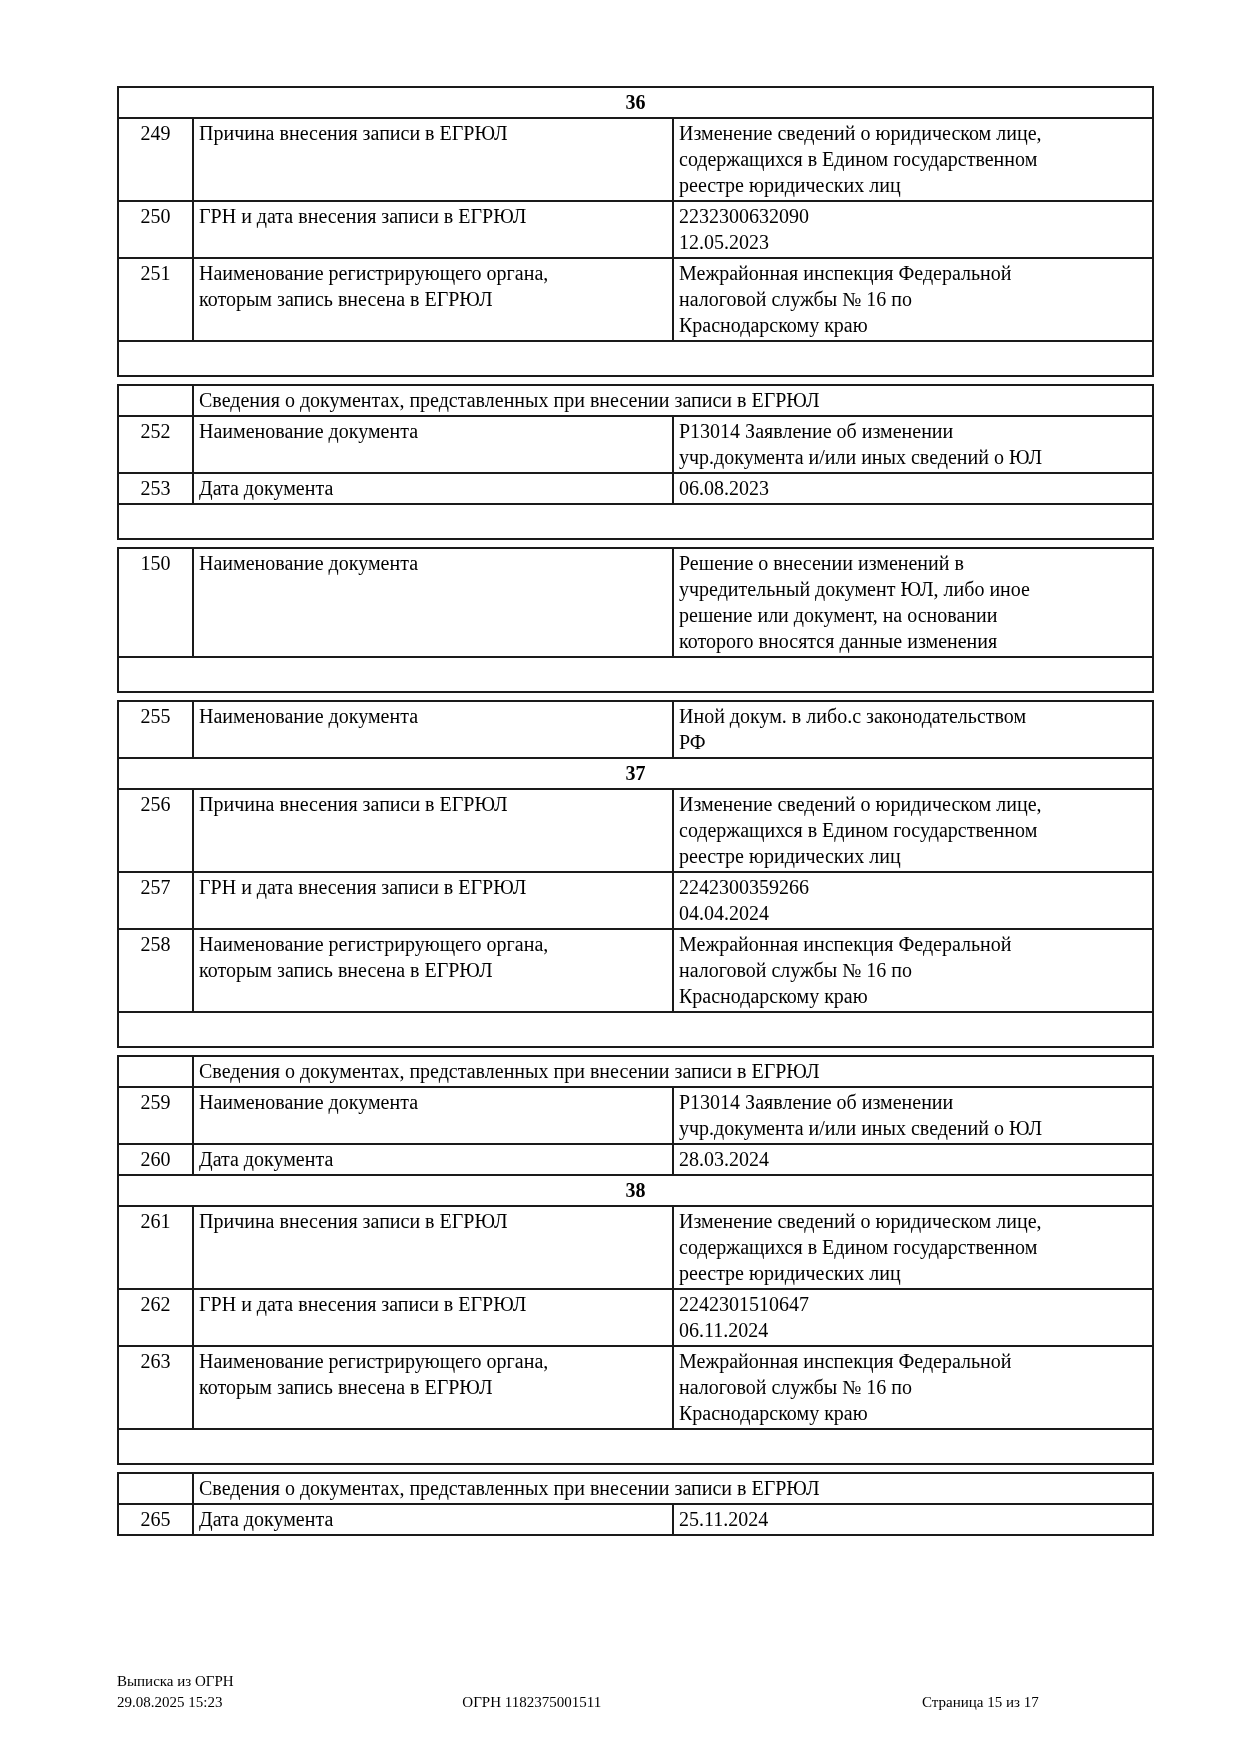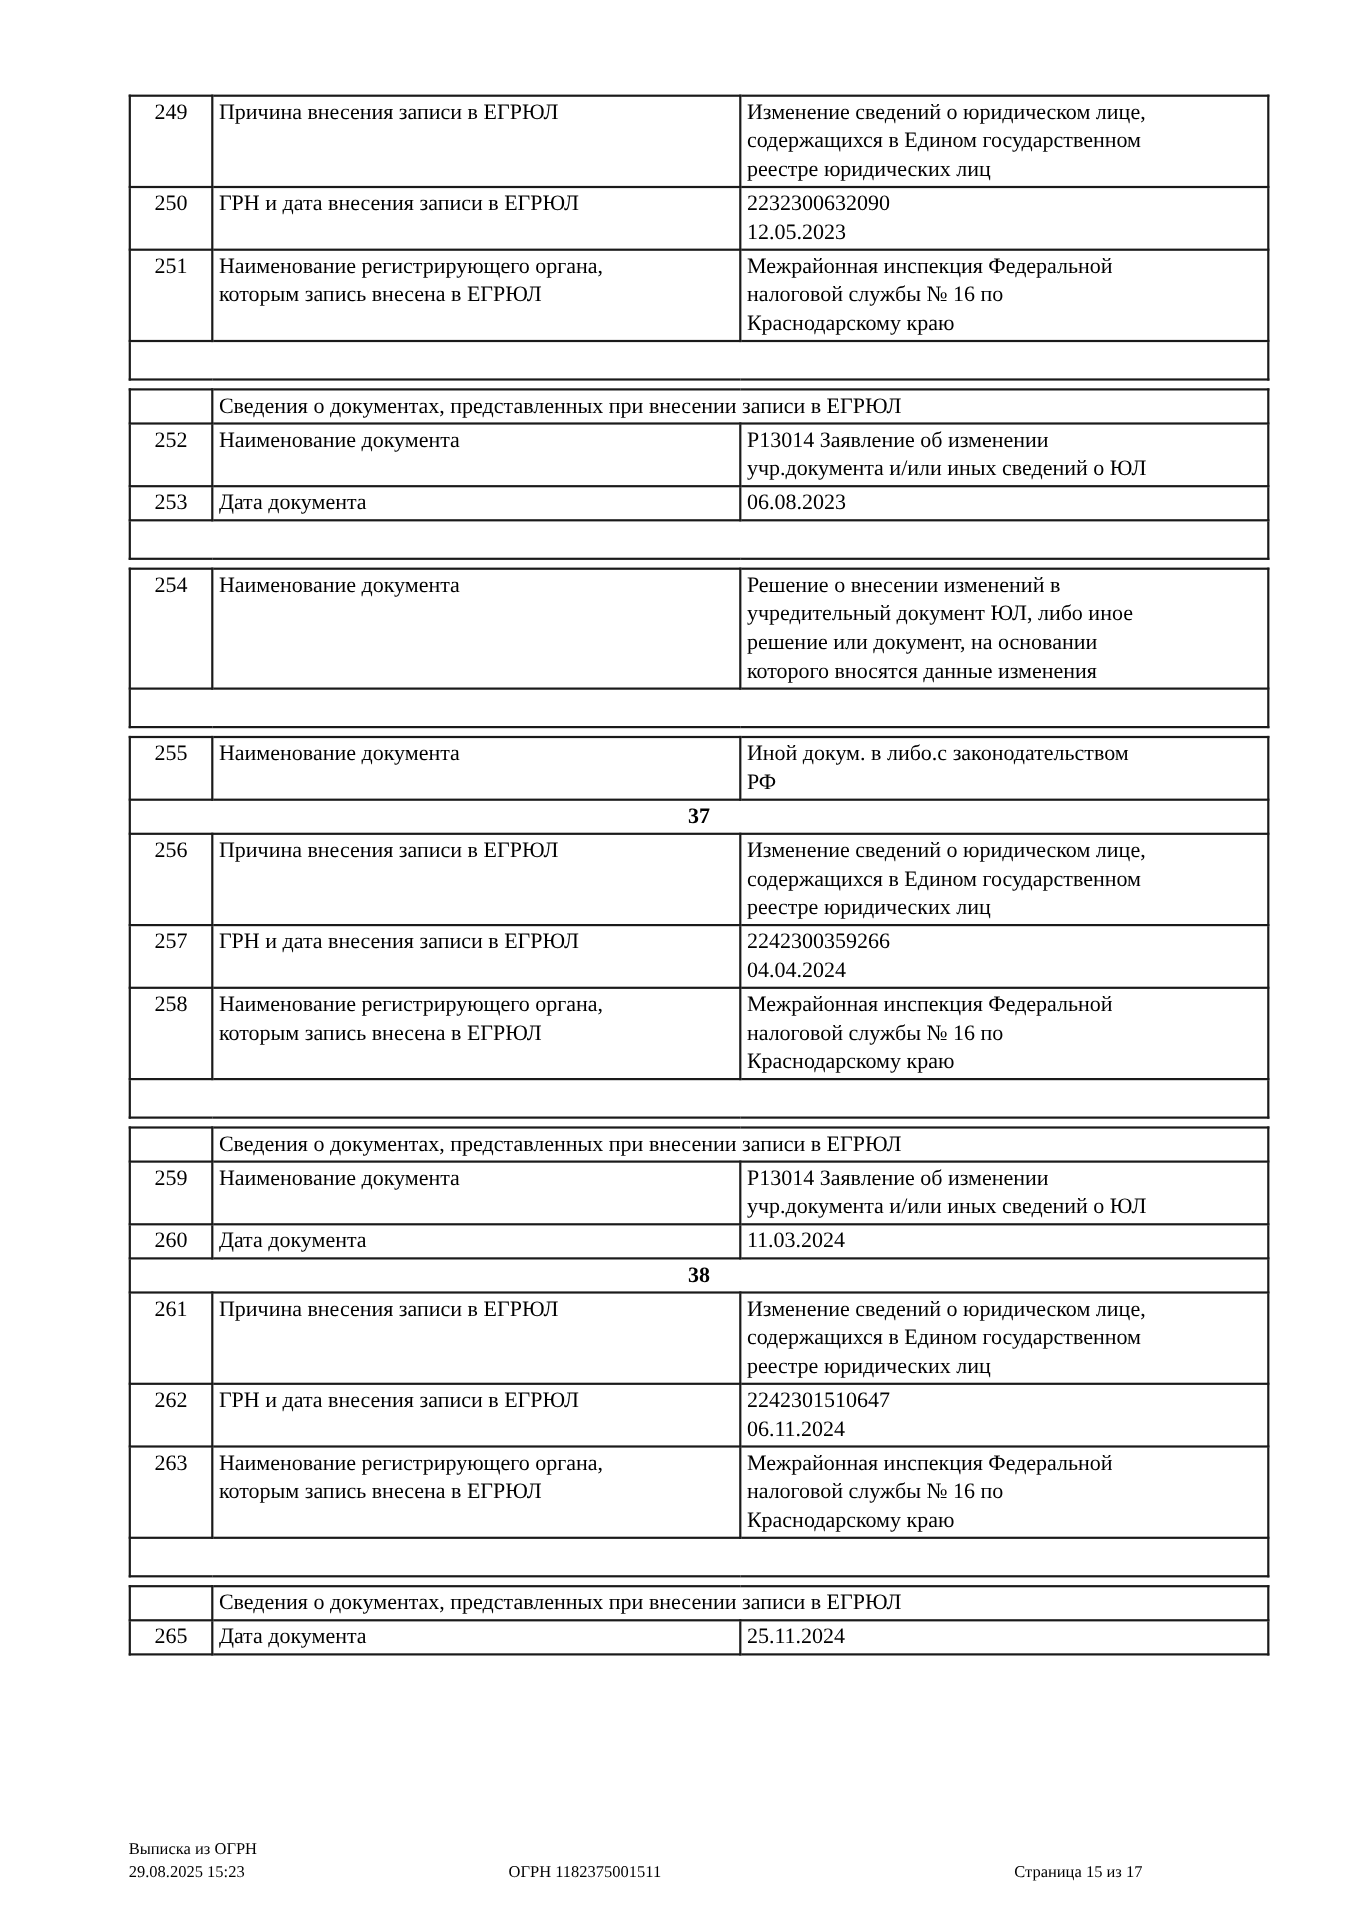--- a/index.html
+++ b/index.html
@@ -44,20 +44,23 @@
 
 <div class="page-content">
     <table class="doc-table">
       <colgroup>
         <col class="c-num">
         <col class="c-label">
         <col class="c-value">
       </colgroup>
       <tbody>
         <tr>
+    <td class="sec" colspan="3">36</td>
+  </tr>
+        <tr>
     <td class="num">249</td>
     <td class="lbl">Причина внесения записи в ЕГРЮЛ</td>
     <td class="val">Изменение сведений о юридическом лице,
 содержащихся в Едином государственном
 реестре юридических лиц</td>
   </tr>
         <tr>
     <td class="num">250</td>
     <td class="lbl">ГРН и дата внесения записи в ЕГРЮЛ</td>
     <td class="val">2232300632090
@@ -104,21 +107,21 @@
       </tbody>
     </table>
     <table class="doc-table">
       <colgroup>
         <col class="c-num">
         <col class="c-label">
         <col class="c-value">
       </colgroup>
       <tbody>
         <tr>
-    <td class="num">254</td>
+    <td class="num">150</td>
     <td class="lbl">Наименование документа</td>
     <td class="val">Решение о внесении изменений в
 учредительный документ ЮЛ, либо иное
 решение или документ, на основании
 которого вносятся данные изменения</td>
   </tr>
         <tr>
     <td class="spacer" colspan="3"></td>
   </tr>
       </tbody>
@@ -178,21 +181,21 @@
   </tr>
         <tr>
     <td class="num">259</td>
     <td class="lbl">Наименование документа</td>
     <td class="val">Р13014 Заявление об изменении
 учр.документа и/или иных сведений о ЮЛ</td>
   </tr>
         <tr>
     <td class="num">260</td>
     <td class="lbl">Дата документа</td>
-    <td class="val">11.03.2024</td>
+    <td class="val">28.03.2024</td>
   </tr>
         <tr>
     <td class="sec" colspan="3">38</td>
   </tr>
         <tr>
     <td class="num">261</td>
     <td class="lbl">Причина внесения записи в ЕГРЮЛ</td>
     <td class="val">Изменение сведений о юридическом лице,
 содержащихся в Едином государственном
 реестре юридических лиц</td>

